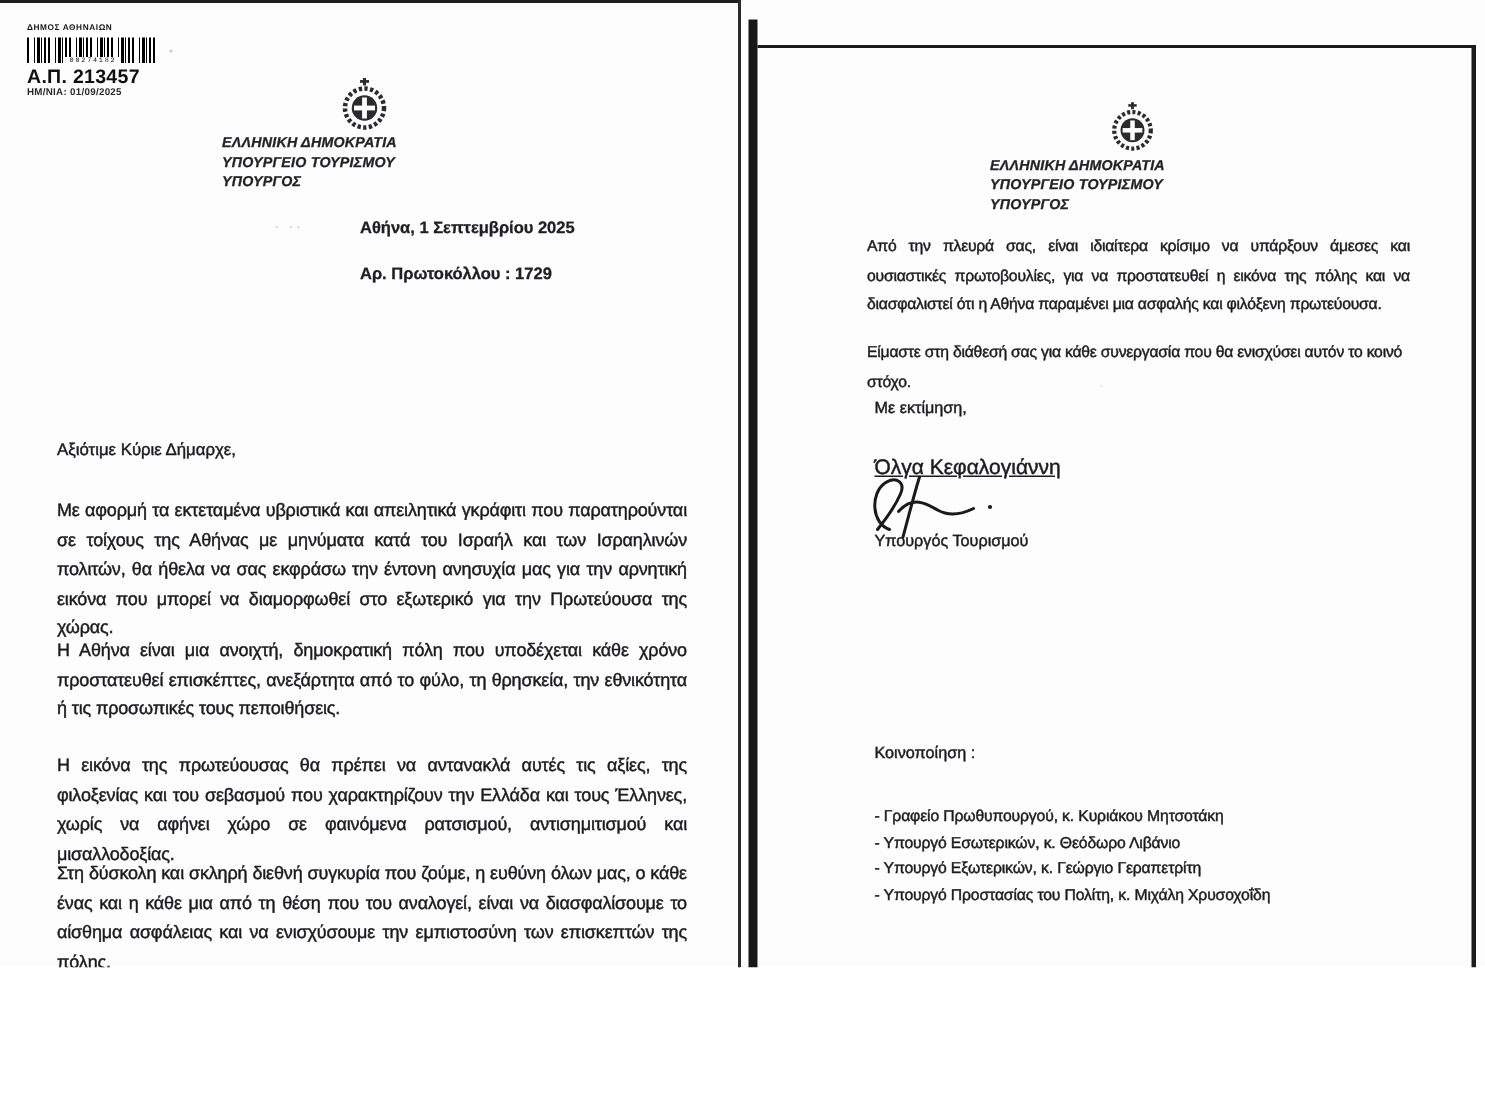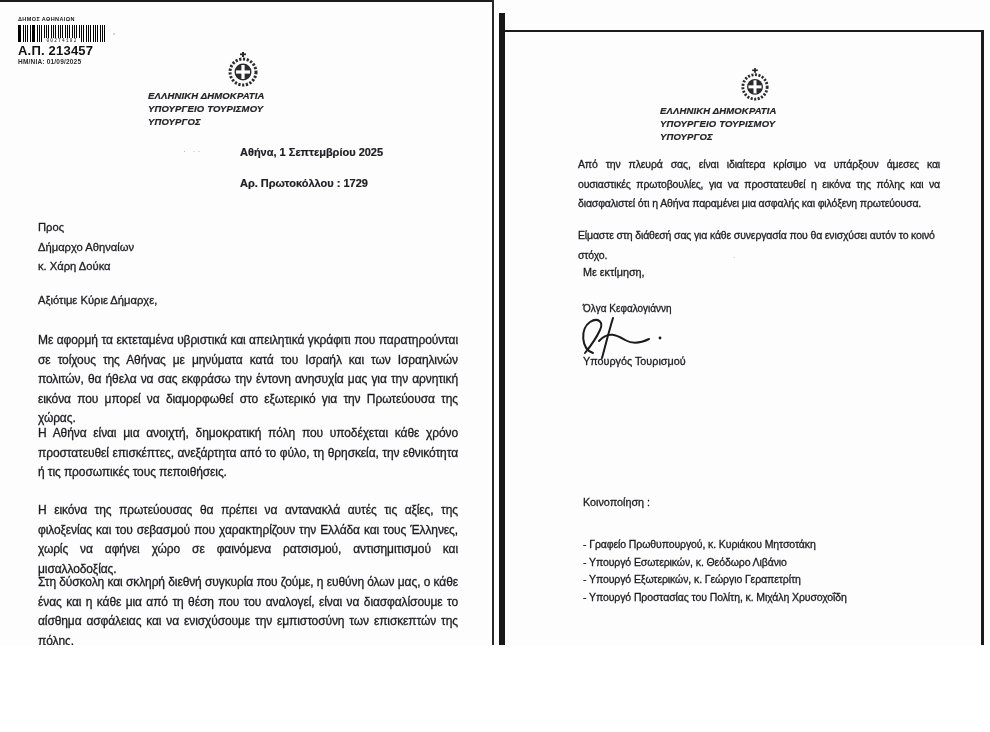--- a/index.html
+++ b/index.html
@@ -82,25 +82,20 @@
 
     <div class="abs lh-block" style="left:148px;top:89px;">
       <div class="lh-line">ΕΛΛΗΝΙΚΗ ΔΗΜΟΚΡΑΤΙΑ</div>
       <div class="lh-line">ΥΠΟΥΡΓΕΙΟ ΤΟΥΡΙΣΜΟΥ</div>
       <div class="lh-line">ΥΠΟΥΡΓΟΣ</div>
     </div>
 
     <div class="abs dateline" style="left:240px;top:146px;">Αθήνα, 1 Σεπτεμβρίου 2025</div>
     <div class="abs dateline" style="left:240px;top:177px;">Αρ. Πρωτοκόλλου : 1729</div>
 
-    <div class="abs ink" style="left:38px;top:218px;font-size:11.2px;line-height:19.5px;">
-      <div>Προς</div>
-      <div>Δήμαρχο Αθηναίων</div>
-      <div>κ. Χάρη Δούκα</div>
-    </div>
 
     <div class="abs ink" style="left:38px;top:294px;font-size:11.2px;">Αξιότιμε Κύριε Δήμαρχε,</div>
 
     <div class="abs ink bodytext" style="left:38px;top:331px;width:420px;">Με αφορμή τα εκτεταμένα υβριστικά και απειλητικά γκράφιτι που παρατηρούνται σε τοίχους της Αθήνας με μηνύματα κατά του Ισραήλ και των Ισραηλινών πολιτών, θα ήθελα να σας εκφράσω την έντονη ανησυχία μας για την αρνητική εικόνα που μπορεί να διαμορφωθεί στο εξωτερικό για την Πρωτεύουσα της χώρας.</div>
     <div class="abs ink bodytext" style="left:38px;top:424px;width:420px;">Η Αθήνα είναι μια ανοιχτή, δημοκρατική πόλη που υποδέχεται κάθε χρόνο προστατευθεί επισκέπτες, ανεξάρτητα από το φύλο, τη θρησκεία, την εθνικότητα ή τις προσωπικές τους πεποιθήσεις.</div>
     <div class="abs ink bodytext" style="left:38px;top:501px;width:420px;">Η εικόνα της πρωτεύουσας θα πρέπει να αντανακλά αυτές τις αξίες, της φιλοξενίας και του σεβασμού που χαρακτηρίζουν την Ελλάδα και τους Έλληνες, χωρίς να αφήνει χώρο σε φαινόμενα ρατσισμού, αντισημιτισμού και μισαλλοδοξίας.</div>
     <div class="abs ink bodytext" style="left:38px;top:573px;width:420px;">Στη δύσκολη και σκληρή διεθνή συγκυρία που ζούμε, η ευθύνη όλων μας, ο κάθε ένας και η κάθε μια από τη θέση που του αναλογεί, είναι να διασφαλίσουμε το αίσθημα ασφάλειας και να ενισχύσουμε την εμπιστοσύνη των επισκεπτών της πόλης.</div>
 
     <div class="abs pnum" style="left:242px;top:670px;">1</div>
 
@@ -125,21 +120,21 @@
     <div class="abs lh-block" style="left:155px;top:74px;">
       <div class="lh-line">ΕΛΛΗΝΙΚΗ ΔΗΜΟΚΡΑΤΙΑ</div>
       <div class="lh-line">ΥΠΟΥΡΓΕΙΟ ΤΟΥΡΙΣΜΟΥ</div>
       <div class="lh-line">ΥΠΟΥΡΓΟΣ</div>
     </div>
 
     <div class="abs ink bodytext2" style="left:73px;top:125px;width:362px;">Από την πλευρά σας, είναι ιδιαίτερα κρίσιμο να υπάρξουν άμεσες και ουσιαστικές πρωτοβουλίες, για να προστατευθεί η εικόνα της πόλης και να διασφαλιστεί ότι η Αθήνα παραμένει μια ασφαλής και φιλόξενη πρωτεύουσα.</div>
     <div class="abs ink bodytext2" style="left:73px;top:196px;width:362px;text-align:left;">Είμαστε στη διάθεσή σας για κάθε συνεργασία που θα ενισχύσει αυτόν το κοινό στόχο.</div>
 
     <div class="abs ink" style="left:78px;top:236px;font-size:10.8px;">Με εκτίμηση,</div>
-    <div class="abs ink" style="left:78px;top:273px;font-size:10px;">Όλγα Κεφαλογιάννη</div>
+    <div class="abs ink" style="left:78px;top:273px;font-size:14px;text-decoration:underline;">Όλγα Κεφαλογιάννη</div>
 
     <div class="abs" style="left:72px;top:283px;width:92px;height:50px;">
       <svg width="92" height="50" viewBox="0 0 92 50">
         <g fill="none" stroke="#1a1a1a" stroke-width="2" stroke-linecap="round">
           <path d="M16,40 C4,36 3,16 13,9 C21,4 27,9 23,17 C19,26 12,35 8,40"></path>
           <path d="M36,5 C32,18 28,34 25,45"></path>
           <path d="M22,28 C32,17 41,23 48,27 C56,31.5 64,30 72,26"></path>
         </g>
         <circle cx="83" cy="25" r="1.4" fill="#1a1a1a"></circle>
       </svg>

